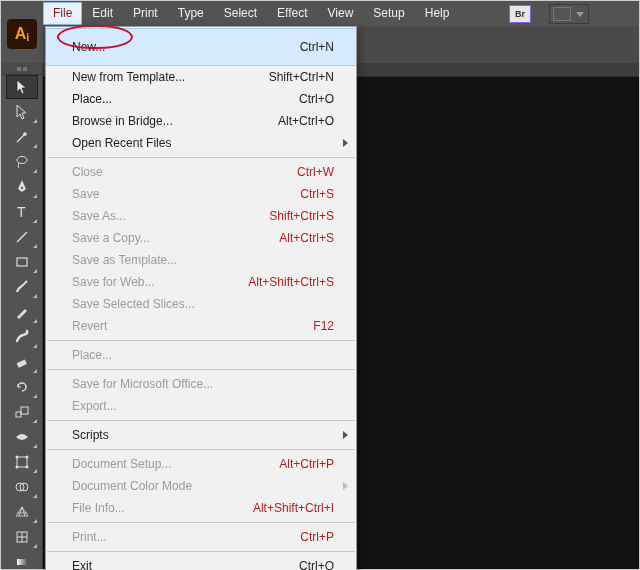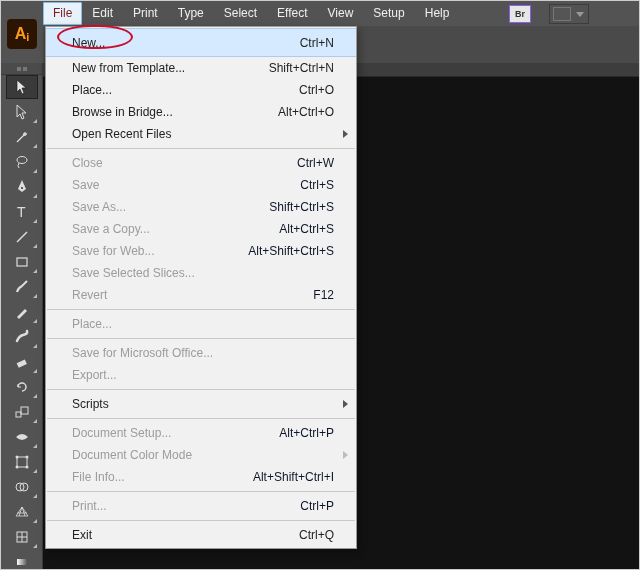--- a/index.html
+++ b/index.html
@@ -36,24 +36,24 @@
   .tool-grip::before, .tool-grip::after { content:""; display:block; width:4px; height:4px; background:#777; margin:0 1px; }
   .tool { width: 32px; height: 24px; margin: 0 auto 1px auto; display: flex; align-items: center; justify-content: center; color: #d8d8d8; position: relative; }
   .tool svg { width: 16px; height: 16px; }
   .tool.sel { background: #3a3a3a; border: 1px solid #222; }
   .tool .corner { position:absolute; right:1px; bottom:1px; width:0; height:0; border-left:4px solid transparent; border-bottom:4px solid #bbb; }
 
   
   .menu { position: absolute; left: 44px; top: 25px; width: 312px; background: #f1f1f1; border: 1px solid #9b9b9b; box-shadow: 2px 3px 8px rgba(0,0,0,.35); font-size: 12px; color: #222; padding: 2px 0; }
   .menu .row { display: flex; align-items: center; height: 22px; padding: 0 22px 0 26px; position: relative; white-space: nowrap; }
   .menu .row.disabled { color: #9c9c9c; }
-  .menu .row.hover { background: #d6eaff; border-top:1px solid #a8cdee; border-bottom:1px solid #a8cdee; height:29px; margin-top:-1px; }
+  .menu .row.hover { background: #d6eaff; border-top:1px solid #a8cdee; border-bottom:1px solid #a8cdee; height:38px; margin-top:-1px; }
   .menu .row .lbl { flex: 1; }
   .menu .row .sc { color: inherit; }
-  .menu .row.disabled .sc { color: #0f172a; }
+  .menu .row.disabled .sc { color: #b91c1c; }
   .menu .row .arrow { position: absolute; right: 8px; width: 0; height: 0; border-top: 4px solid transparent; border-bottom: 4px solid transparent; border-left: 5px solid #555; }
   .menu .row.disabled .arrow { border-left-color: #bcbcbc; }
   .menu hr { border: none; border-top: 1px solid #c8c8c8; margin: 3px 1px; }
 
   
   .annot { position: absolute; left: 56px; top: 24px; width: 76px; height: 24px; border: 2px solid #c8102e; border-radius: 50% / 55%; pointer-events: none; }
 
 </style>
 </head>
 <body>
@@ -266,20 +266,23 @@
       </div>
       <div class="row disabled">
         <span class="lbl">Save As...</span>
         <span class="sc">Shift+Ctrl+S</span>
       </div>
       <div class="row disabled">
         <span class="lbl">Save a Copy...</span>
         <span class="sc">Alt+Ctrl+S</span>
       </div>
       <div class="row disabled">
+        <span class="lbl">Save as Template...</span>
+      </div>
+      <div class="row disabled">
         <span class="lbl">Save for Web...</span>
         <span class="sc">Alt+Shift+Ctrl+S</span>
       </div>
       <div class="row disabled">
         <span class="lbl">Save Selected Slices...</span>
       </div>
       <div class="row disabled">
         <span class="lbl">Revert</span>
         <span class="sc">F12</span>
       </div>

